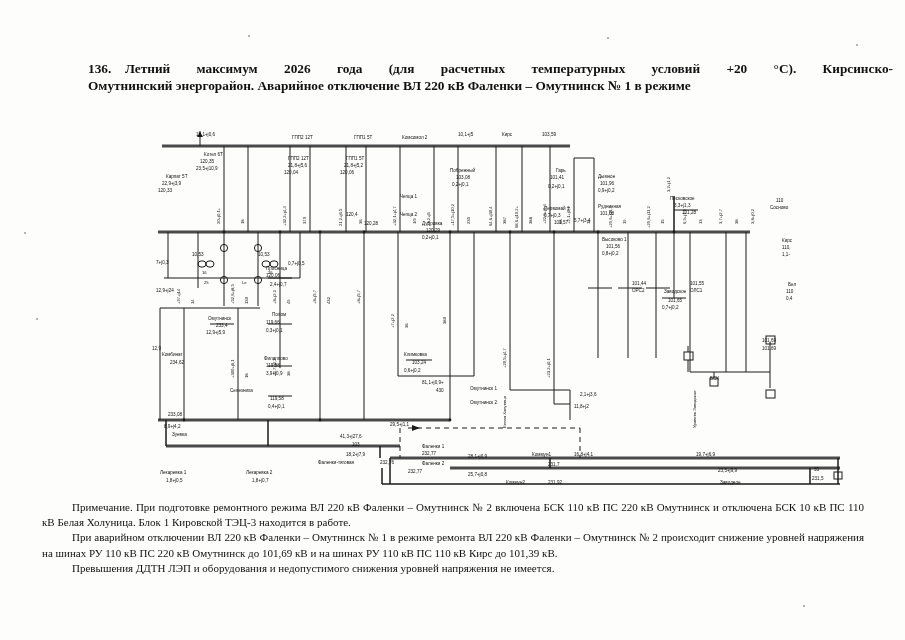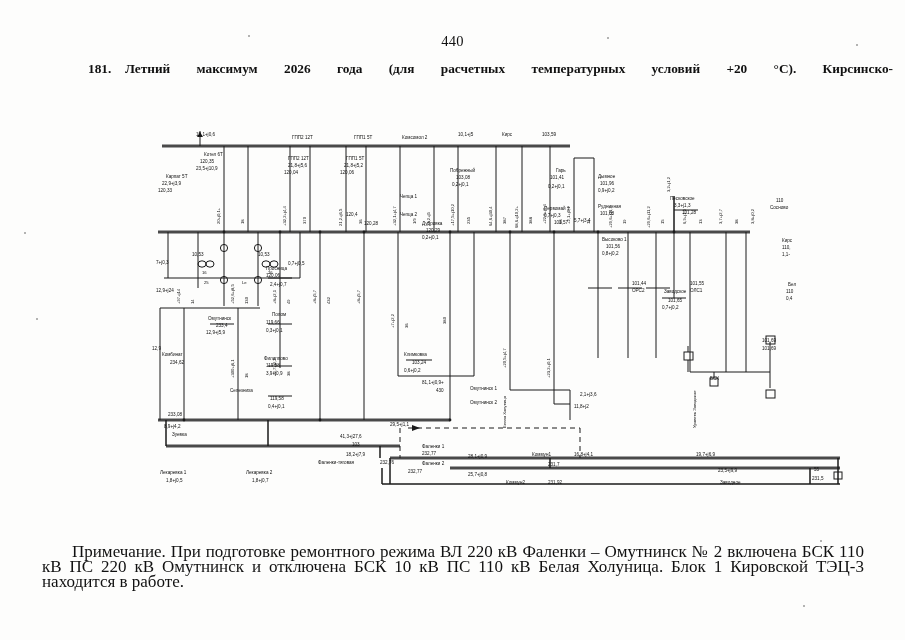--- a/index.html
+++ b/index.html
@@ -53,24 +53,23 @@
   .heading .l1 { display: block; text-align: justify; text-align-last: justify; }
   .heading .l2 { display: block; }
   .heading .l3 { display: block; }
 
   
   .notes {
     position: absolute;
     top: 500px;
     left: 42px;
     width: 822px;
-    font-size: 17px;
+    font-size: 11px;
     line-height: 15.2px;
     text-align: justify;
-    margin-top: 44px;
   }
   .notes p {
     margin: 0 0 0 0;
     text-indent: 30px;
     text-align: justify;
   }
   .notes p.j { text-align-last: left; }
 
   
   .schematic {
@@ -88,27 +87,27 @@
     width: 2px; height: 2px;
     background: #9a9a9a;
     border-radius: 50%;
   }
 </style>
 </head>
 <body>
 
 <div class="page">
 
-  <div class="page-number">440</div>
 
   <div class="heading">
     <div style="position:relative; padding-left:37px;">
-      <span class="num" style="position:absolute; left:0; top:0;">181.</span>
+      <span class="num" style="position:absolute; left:0; top:0;">136.</span>
       <span class="l1">Летний максимум 2026 года (для расчетных температурных условий +20 °C). Кирсинско-</span>
     </div>
+    <span class="l2">Омутнинский энергорайон. Аварийное отключение ВЛ 220 кВ Фаленки – Омутнинск № 1 в режиме</span>
   </div>
 
   <div class="schematic">
     <svg width="700" height="360" viewBox="0 0 700 360" xmlns="http://www.w3.org/2000/svg">
       <defs>
         <style>
           .bus   { stroke:#4a4a4a; stroke-width:3.2; }
           .busl  { stroke:#555; stroke-width:2.6; }
           .ln    { stroke:#1a1a1a; stroke-width:1.0; fill:none; }
           .lnb   { stroke:#1a1a1a; stroke-width:1.5; fill:none; }
@@ -472,20 +471,22 @@
         <circle cx="524" cy="104" r="1.4" class="dot"></circle>
         <circle cx="34" cy="292" r="1.4" class="dot"></circle>
         <circle cx="170" cy="292" r="1.4" class="dot"></circle>
         <circle cx="300" cy="292" r="1.4" class="dot"></circle>
       </g>
     </svg>
   </div>
 
   <div class="notes">
     <p>Примечание. При подготовке ремонтного режима ВЛ 220 кВ Фаленки – Омутнинск № 2 включена БСК 110 кВ ПС 220 кВ Омутнинск и отключена БСК 10 кВ ПС 110 кВ Белая Холуница. Блок 1 Кировской ТЭЦ-3 находится в работе.</p>
+    <p>При аварийном отключении ВЛ 220 кВ Фаленки – Омутнинск № 1 в режиме ремонта ВЛ 220 кВ Фаленки – Омутнинск № 2 происходит снижение уровней напряжения на шинах РУ 110 кВ ПС 220 кВ Омутнинск до 101,69 кВ и на шинах РУ 110 кВ ПС 110 кВ Кирс до 101,39 кВ.</p>
+    <p class="j">Превышения ДДТН ЛЭП и оборудования и недопустимого снижения уровней напряжения не имеется.</p>
   </div>
 
   <div class="speck" style="left:248px; top:35px;"></div>
   <div class="speck" style="left:607px; top:37px;"></div>
   <div class="speck" style="left:856px; top:44px;"></div>
   <div class="speck" style="left:24px;  top:232px;"></div>
   <div class="speck" style="left:36px;  top:318px;"></div>
   <div class="speck" style="left:803px; top:605px;"></div>
   <div class="speck" style="left:820px; top:540px;"></div>
 

